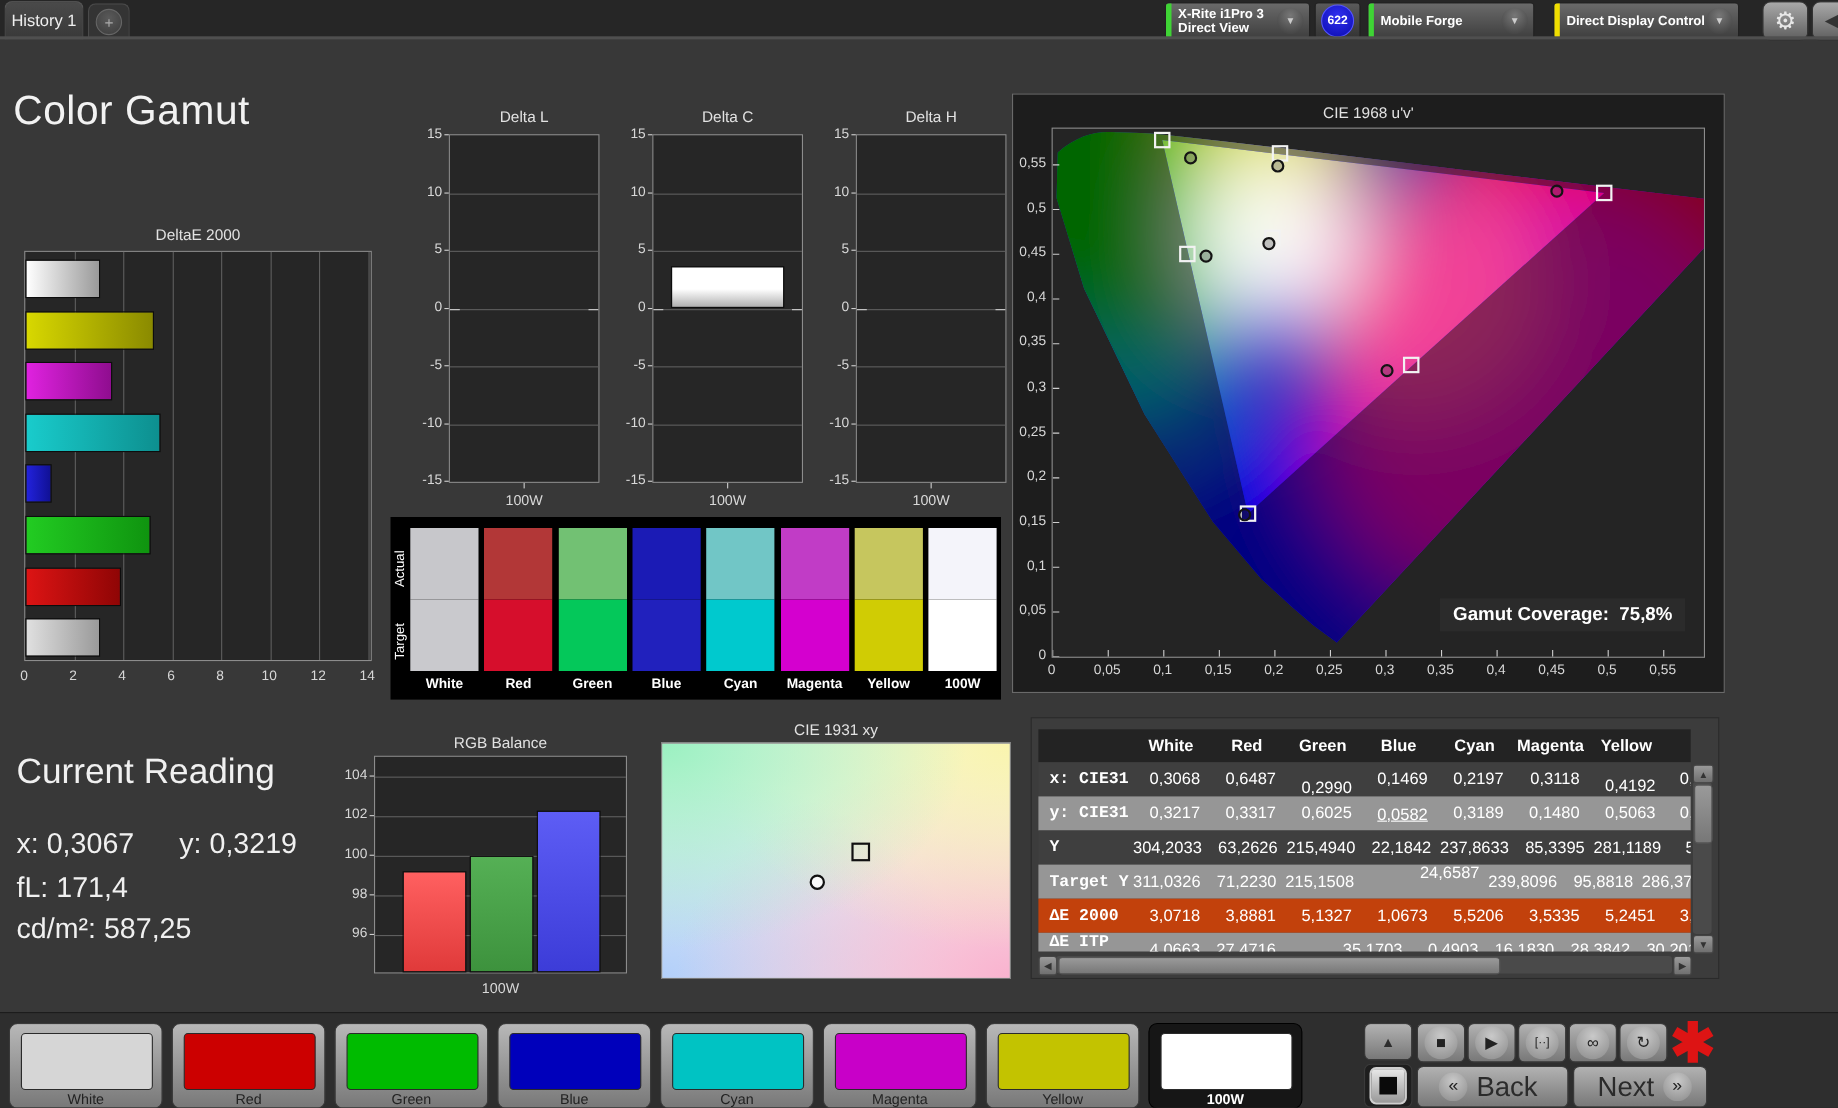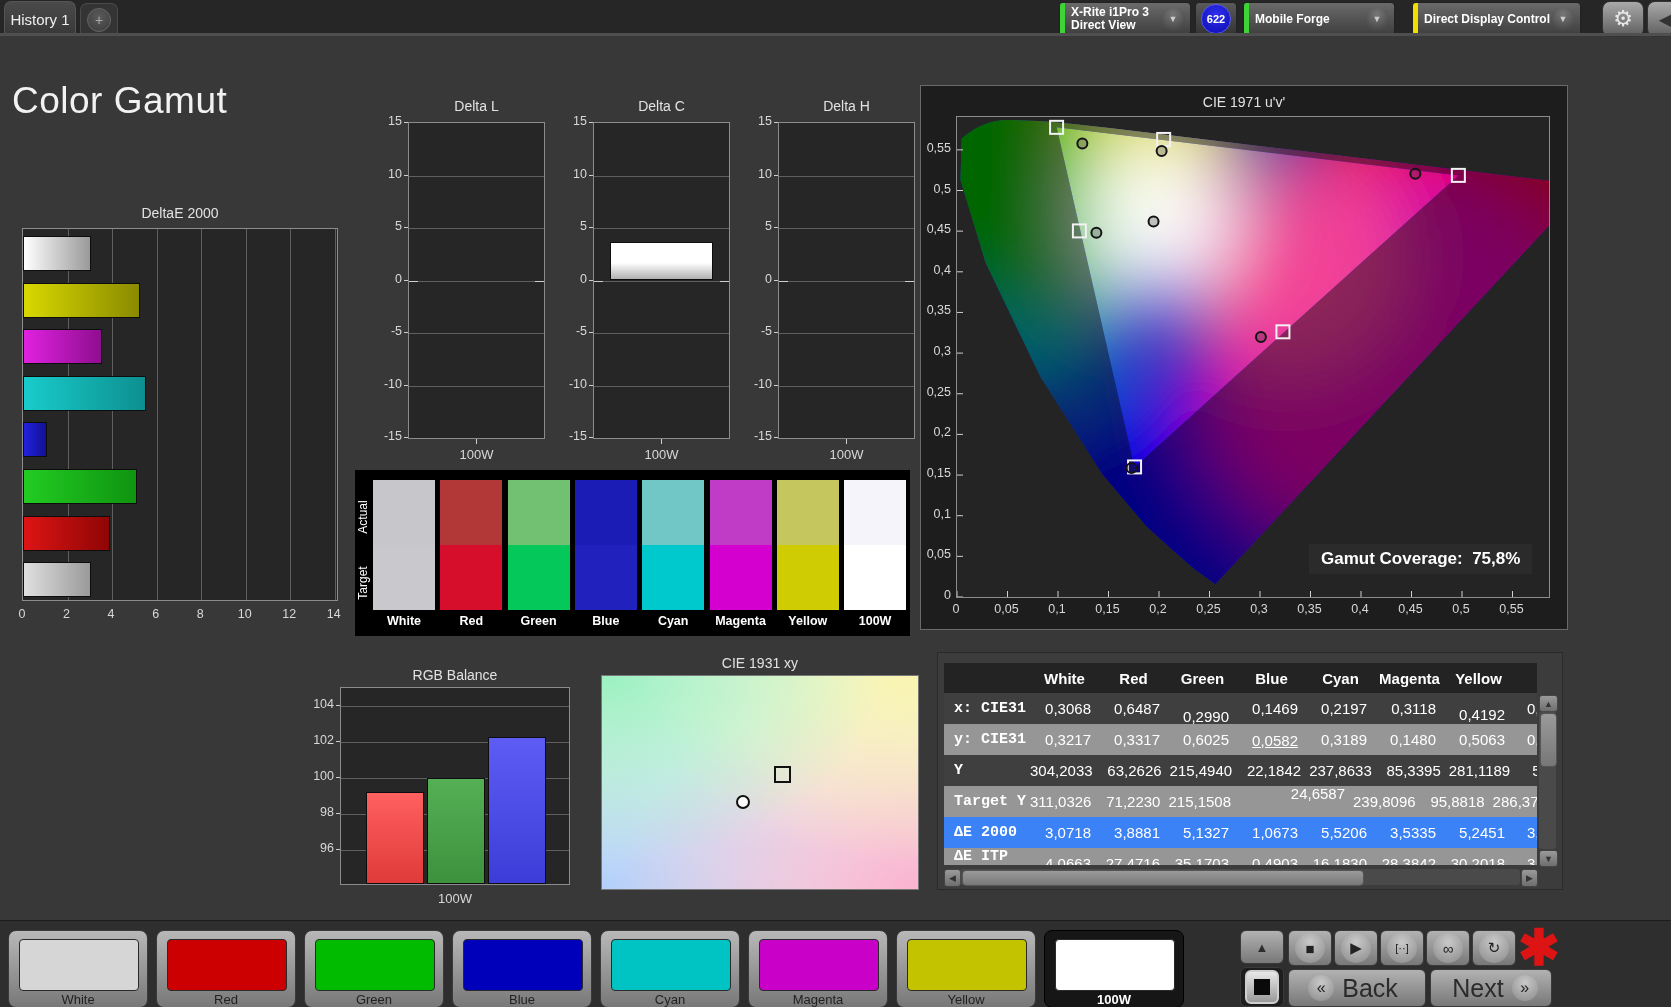--- a/index.html
+++ b/index.html
@@ -252,21 +252,21 @@
       <div class="strip-col-label" style="left: 354.5px; top: 144px; width: 62px;">Magenta</div>
       <div style="position: absolute; left: 421.8px; top: 10px; width: 62px; height: 65px; background: rgb(198, 198, 94);"></div>
       <div style="position: absolute; left: 421.8px; top: 75px; width: 62px; height: 65px; background: rgb(208, 204, 4);"></div>
       <div class="strip-col-label" style="left: 421.8px; top: 144px; width: 62px;">Yellow</div>
       <div style="position: absolute; left: 489.1px; top: 10px; width: 62px; height: 65px; background: rgb(244, 244, 250);"></div>
       <div style="position: absolute; left: 489.1px; top: 75px; width: 62px; height: 65px; background: rgb(255, 255, 255);"></div>
       <div class="strip-col-label" style="left: 489.1px; top: 144px; width: 62px;">100W</div>
     </div>
 
   <div class="cie76">
-    <div class="chart-title" style="left:0;top:8px;width:100%;">CIE 1971 u'v'</div>
+    <div class="chart-title" style="left:0;top:8px;width:100%;">CIE 1968 u'v'</div>
     <div class="abs" style="left:35px;top:30px;width:592px;height:480px;border:1px solid #8c8c8c;background:#242424;box-sizing:content-box;">
       <svg id="cie76svg" width="592" height="480" viewBox="0 0 592 480" style="display:block;">
           <defs>
             <clipPath id="clipShoe">
               <path d="M258.3,467.1 L237,451.5 L218.2,435.3 L189.6,409.2 L145.5,357.2 L83.6,259.9 L28.5,145.3 L3.5,62.9 L4.6,21.6 C20,8 36,3 50.5,3 L80,3.9 C92,4.5 102,5.5 113.8,6.8 L154.6,11.3 L204.6,17.2 L264.9,24.4 L334.8,32.8 L407.5,41.6 L525.4,55.8 L629.6,68.2 Z"></path>
             </clipPath>
             <clipPath id="clipTri">
               <path d="M99.586,10.32990000000001 L501.36400000000003,58.37820000000005 L177.55800000000002,349.91999999999996 Z"></path>
             </clipPath>
             <filter id="blur76" x="-40%" y="-40%" width="180%" height="180%">
@@ -356,20 +356,27 @@
         <div class="tick-label" style="left: 421px; top: 516px; width: 36px; text-align: center; position: absolute;">0,4</div>
         <div class="tick-label" style="left: 471.5px; top: 516px; width: 36px; text-align: center; position: absolute;">0,45</div>
         <div class="tick-label" style="left: 522px; top: 516px; width: 36px; text-align: center; position: absolute;">0,5</div>
         <div class="tick-label" style="left: 572.5px; top: 516px; width: 36px; text-align: center; position: absolute;">0,55</div>
       </div>
     <div class="coverage" style="left:388px;top:458px;">
       <span>Gamut Coverage:</span>&nbsp;&nbsp;<span>75,8%</span>
     </div>
   </div>
 
+  <div class="abs" style="left:15px;top:683px;width:310px;height:200px;">
+    <div class="cr-title">Current Reading</div>
+    <div class="cr-line" style="left:0;top:68px;"><span>x:</span> <span>0,3067</span></div>
+    <div class="cr-line" style="left:148px;top:68px;"><span>y:</span> <span>0,3219</span></div>
+    <div class="cr-line" style="left:0;top:108px;"><span>fL:</span> <span>171,4</span></div>
+    <div class="cr-line" style="left:0;top:146px;"><span>cd/m²:</span> <span>587,25</span></div>
+  </div>
 
   <div class="abs" style="left:308px;top:665px;width:266px;height:244px;">
       <div class="chart-title" style="left: 32px; top: 2px; width: 230px;">RGB Balance</div>
       <div class="plot" style="left: 32px; top: 22px; width: 230px; height: 198px;">
         <div class="gridline-h" style="top: 17.9817px;"></div>
         <div class="gridline-h" style="top: 53.945px;"></div>
         <div class="gridline-h" style="top: 89.9083px;"></div>
         <div class="gridline-h" style="top: 125.872px;"></div>
         <div class="gridline-h" style="top: 161.835px;"></div>
         <div class="bar-v" style="left: 25px; width: 58px; top: 104.294px; height: 91.7064px; background: linear-gradient(rgb(255, 96, 96), rgb(224, 58, 58));"></div>
@@ -445,36 +452,36 @@
         <div class="tlabel">Target Y</div>
         <div class="tcell" style="height: 31px;">311,0326</div>
         <div class="tcell" style="height: 31px;">71,2230</div>
         <div class="tcell" style="height: 31px;">215,1508</div>
         <div class="tcell" style="height: 15px; margin-left: 45px;">24,6587</div>
         <div class="tcell" style="height: 31px;">239,8096</div>
         <div class="tcell" style="height: 31px;">95,8818</div>
         <div class="tcell" style="height: 31px;">286,3739</div>
         <div class="tcell" style="height: 31px; flex: 0 0 60px; justify-content: flex-start; padding-left: 14px;">5</div>
       </div>
-      <div class="trow" style="top: 164px; height: 31px; background: #3b82f6;">
+      <div class="trow" style="top: 164px; height: 31px; background: #c2410c;">
         <div class="tlabel">ΔE 2000</div>
         <div class="tcell" style="height: 31px;">3,0718</div>
         <div class="tcell" style="height: 31px;">3,8881</div>
         <div class="tcell" style="height: 31px;">5,1327</div>
         <div class="tcell" style="height: 31px;">1,0673</div>
         <div class="tcell" style="height: 31px;">5,5206</div>
         <div class="tcell" style="height: 31px;">3,5335</div>
         <div class="tcell" style="height: 31px;">5,2451</div>
         <div class="tcell" style="height: 31px; flex: 0 0 60px; justify-content: flex-start; padding-left: 14px;">3,</div>
       </div>
       <div class="trow" style="top: 195px; height: 17px; background: rgb(150, 150, 150);">
         <div class="tlabel">ΔE ITP</div>
         <div class="tcell" style="height: 31px;">4,0663</div>
         <div class="tcell" style="height: 31px;">27,4716</div>
-        <div class="tcell" style="height: 31px;">35,1703</div>
+        <div class="tcell" style="height: 31px; margin-left: 46px;">35,1703</div>
         <div class="tcell" style="height: 31px;">0,4903</div>
         <div class="tcell" style="height: 31px;">16,1830</div>
         <div class="tcell" style="height: 31px;">28,3842</div>
         <div class="tcell" style="height: 31px;">30,2018</div>
         <div class="tcell" style="height: 31px; flex: 0 0 60px; justify-content: flex-start; padding-left: 14px;">3</div>
       </div>
       <div class="scroll-btn" style="left: 601px; top: 42px; width: 17px; height: 15px;">▲</div>
       <div class="scroll-track" style="left: 601px; top: 58px; width: 17px; height: 138px;"></div>
       <div class="scroll-thumb" style="left: 602px; top: 60px; width: 15px; height: 52px;"></div>
       <div class="scroll-btn" style="left: 601px; top: 197px; width: 17px; height: 15px;">▼</div>

